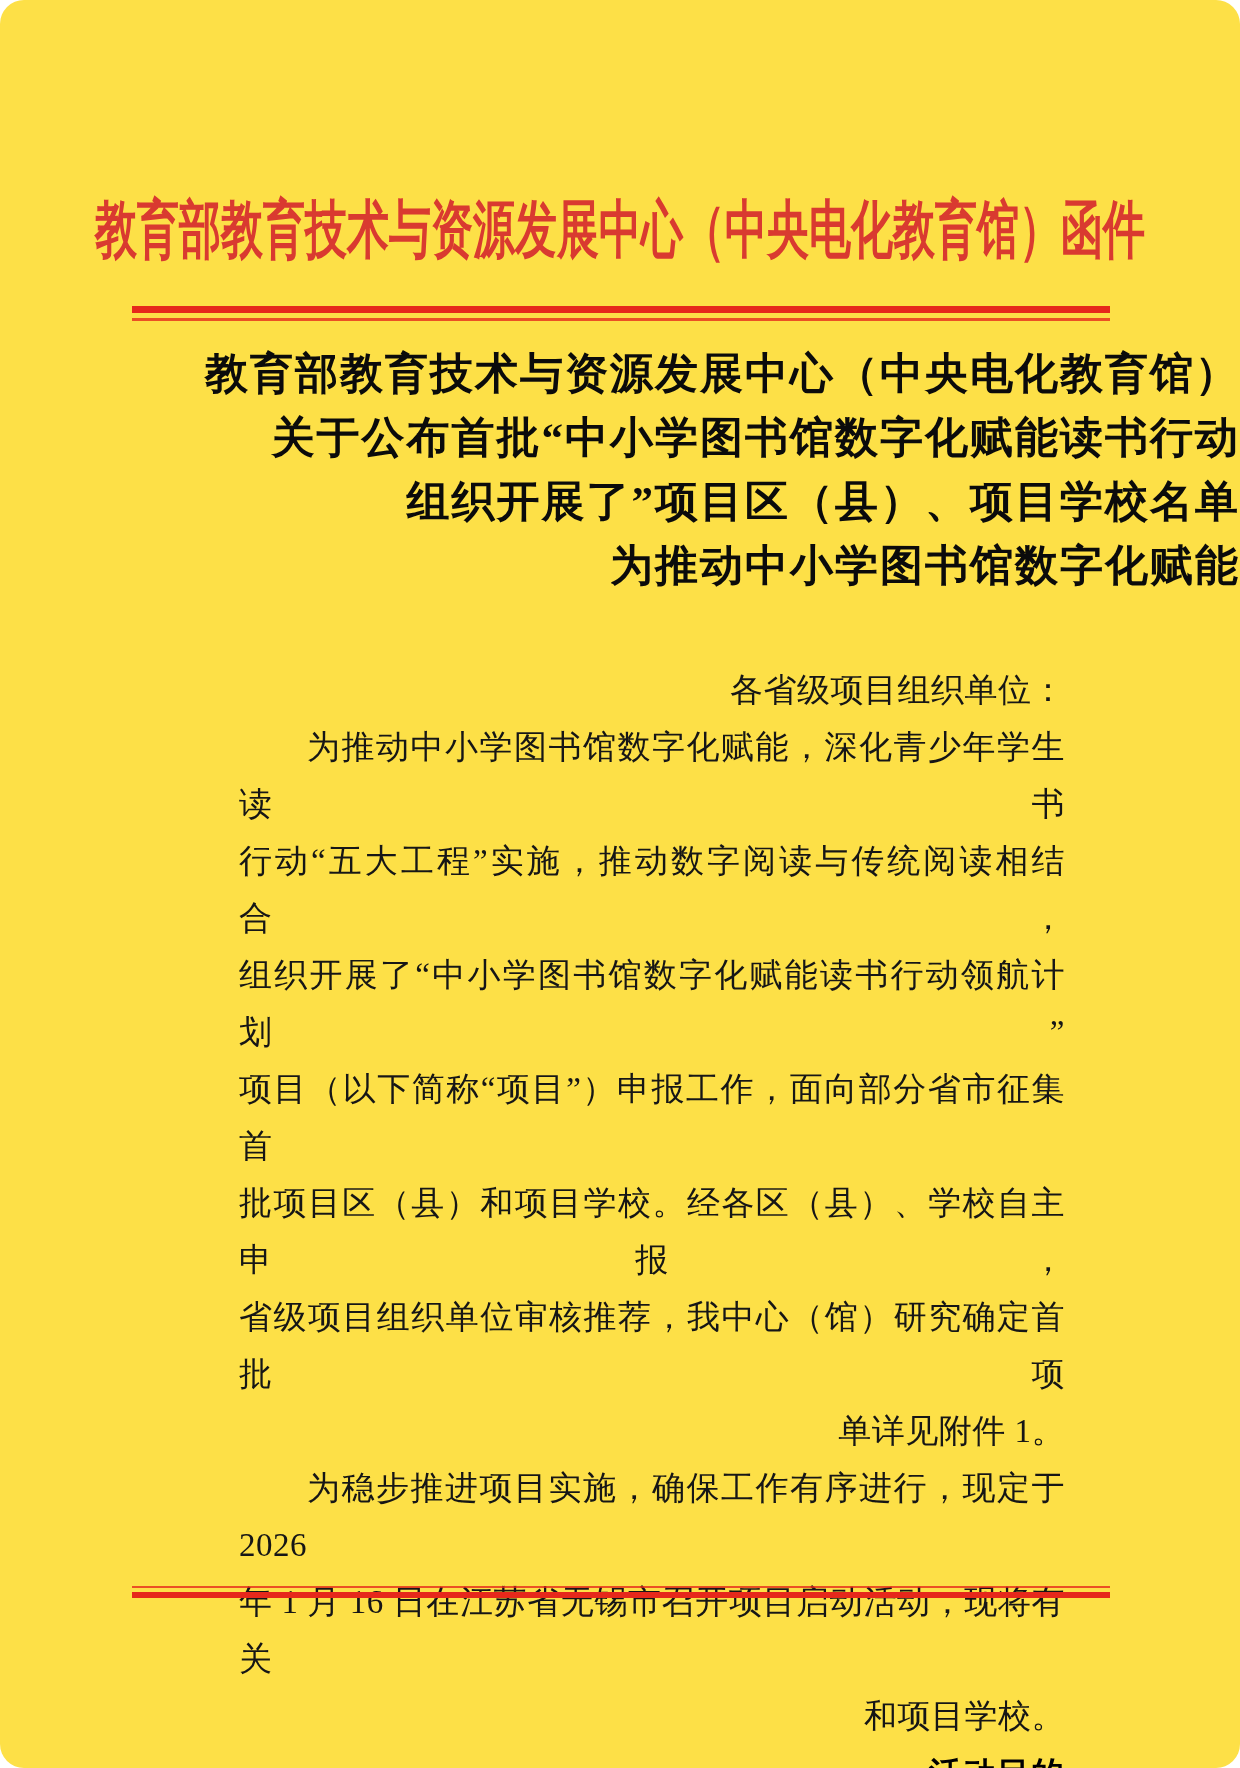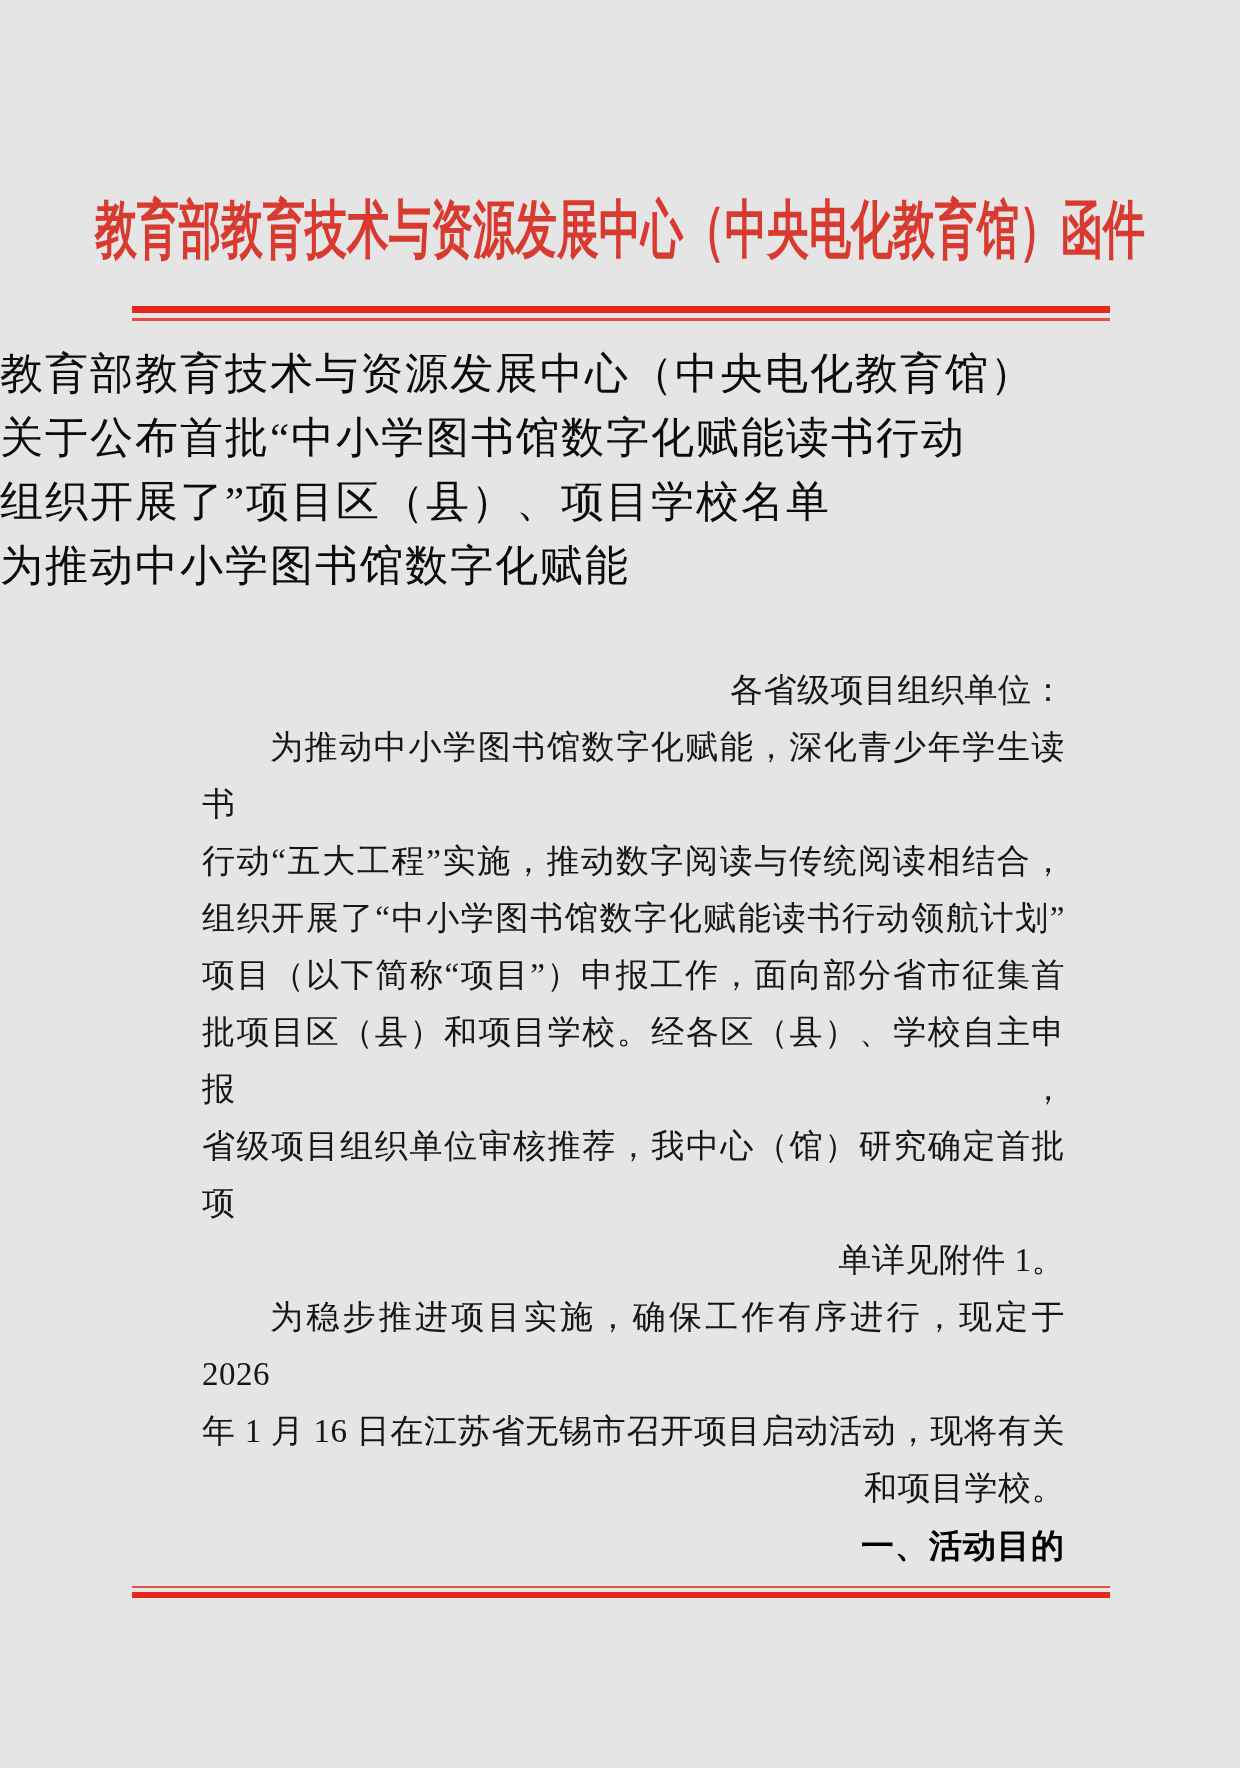--- a/index.html
+++ b/index.html
@@ -1,22 +1,23 @@
 <!DOCTYPE html>
 <html style="--accent_text: #d93a30; --rule_red: #e6281b; --ink: #161616;"><head>
 <meta charset="utf-8">
 <style>
   html, body { margin: 0; padding: 0; background: #ffffff; }
   .page {
     position: relative;
     width: 1240px;
     height: 1768px;
-    background: #e5e5e5;
+    background: #fde047;
     overflow: hidden;
     font-family: "Liberation Serif", serif;
+    border-radius: 24px;
   }
   
   .banner {
     position: absolute;
     top: 206px;
     left: 0;
     width: 100%;
     text-align: center;
     white-space: nowrap;
     font-size: 42px;
@@ -34,41 +35,41 @@
   .rule-top-thick { top: 306px; }
   .rule-top-thin  { top: 318px; }
   .rule-bottom-thin  { top: 1586px; height: 2px; }
   .rule-bottom-thick { top: 1592px; height: 6px; }
   
   .title-block {
     position: absolute;
     top: 342px;
     left: 0;
     width: 100%;
-    text-align: left;
+    text-align: right;
     font-size: 43px;
-    font-weight: normal;
+    font-weight: bold;
     line-height: 64px;
     color: #0b0b0b;
     letter-spacing: 2px;
   }
   .title-line { height: 64px; white-space: nowrap; }
   
   .body-block {
     position: absolute;
     top: 662px;
     left: 202px;
     width: 863px;
     font-size: 33px;
     line-height: 57px;
     color: var(--ink, #161616);
     letter-spacing: 0.5px;
   }
   .line { min-height: 57px; text-align: right; }
-  .line.fill { text-align: justify; text-align-last: justify; }
+  .line.fill { text-align: justify; text-align-last: justify; margin-left: 37px; }
   .line.indent { text-indent: 68px; }
   .line.heading {
     font-family: "Liberation Sans", sans-serif;
     font-weight: bold;
     letter-spacing: 1px;
     color: #000;
   }
 </style>
 </head>
 <body>

